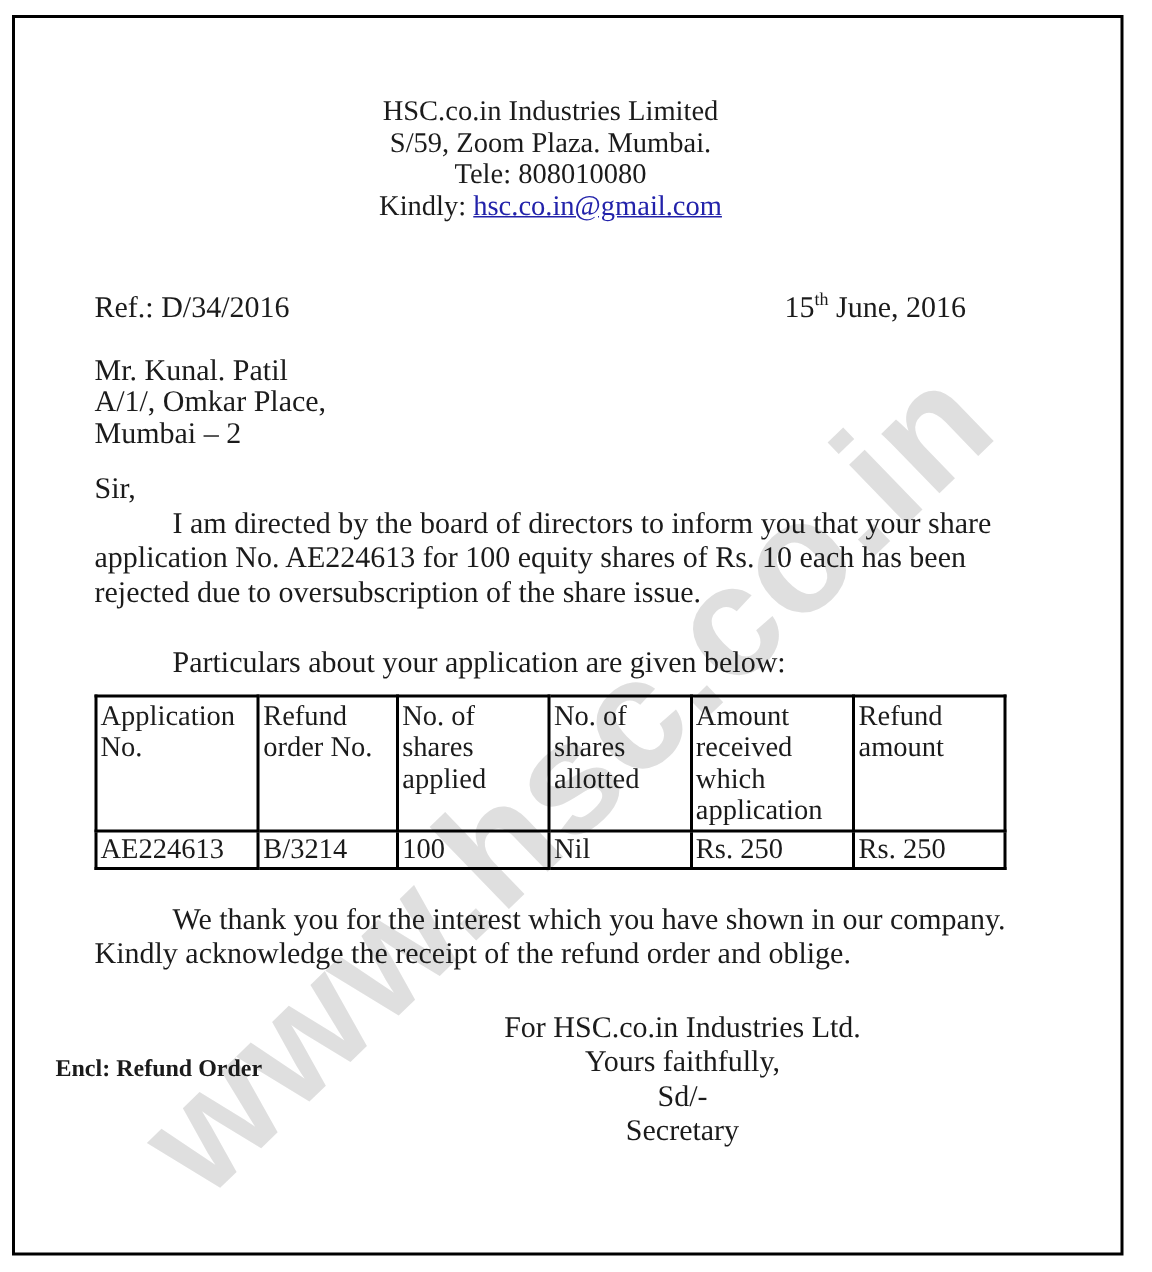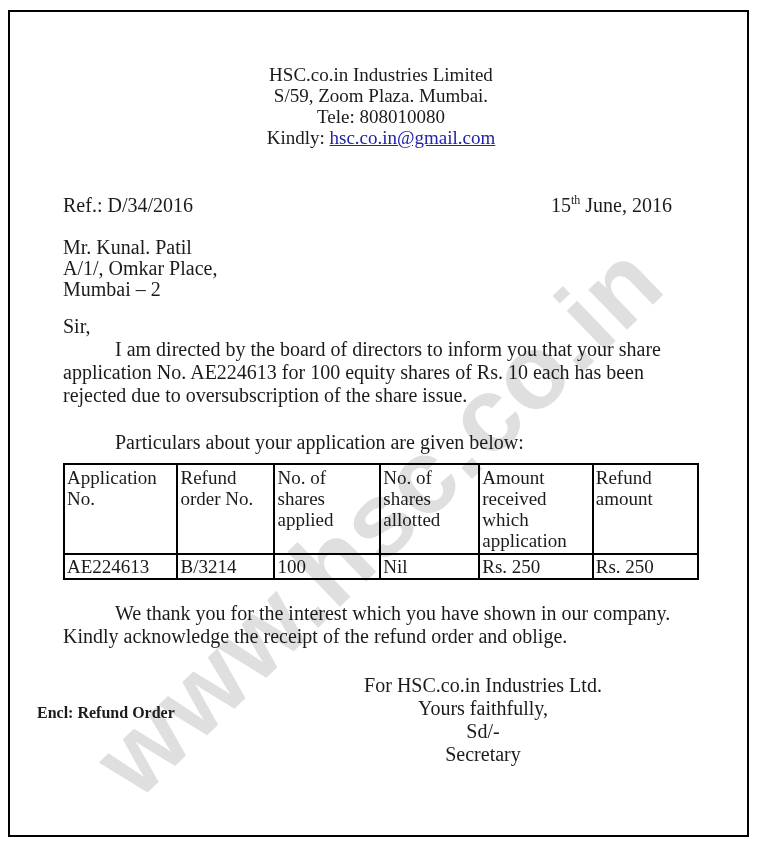--- a/index.html
+++ b/index.html
@@ -28,21 +28,21 @@
   .frame{
     position:absolute;
     left:8px;top:10px;
     width:741px;height:827px;
     border:2px solid #000;
     box-sizing:border-box;
     z-index:2;
   }
   .content{
     position:relative;
-    padding:52px 48px 0 53px;
+    padding:52px 76px 0 53px;
     font-size:20px;
   }
   .letterhead{text-align:center;font-size:19px;line-height:21px;}
   .letterhead .email-link{color:var(--link-color,#2222aa);text-decoration:underline;cursor:pointer;}
   .ref-row{display:flex;justify-content:space-between;margin-top:46px;line-height:23px;}
   .ref-row .date{margin-right:27px;}
   .date sup{font-size:12px;line-height:0;}
   .recipient{margin-top:20px;line-height:21px;}
   .subject{margin-top:22px;text-align:center;line-height:23px;}
   .salutation{margin-top:15px;line-height:23px;}

